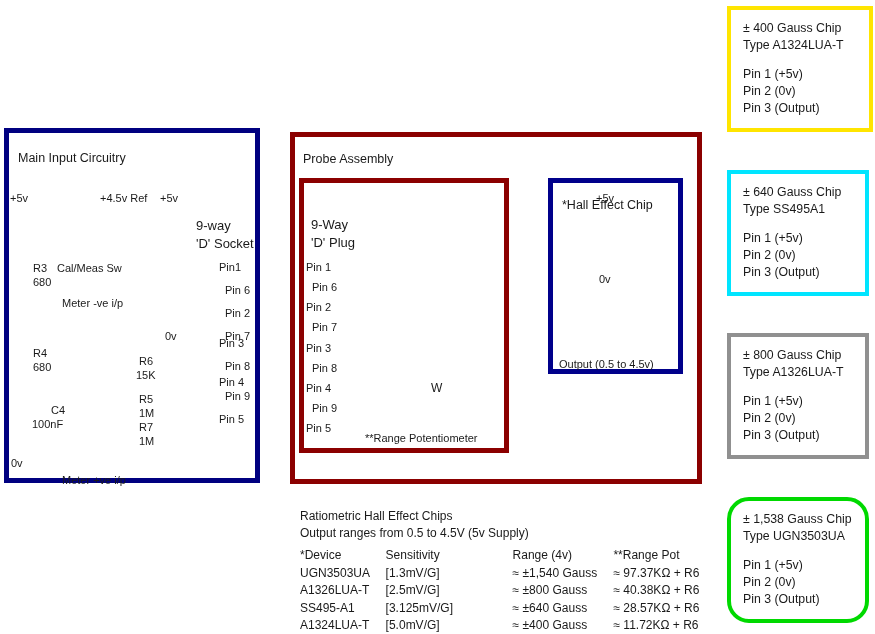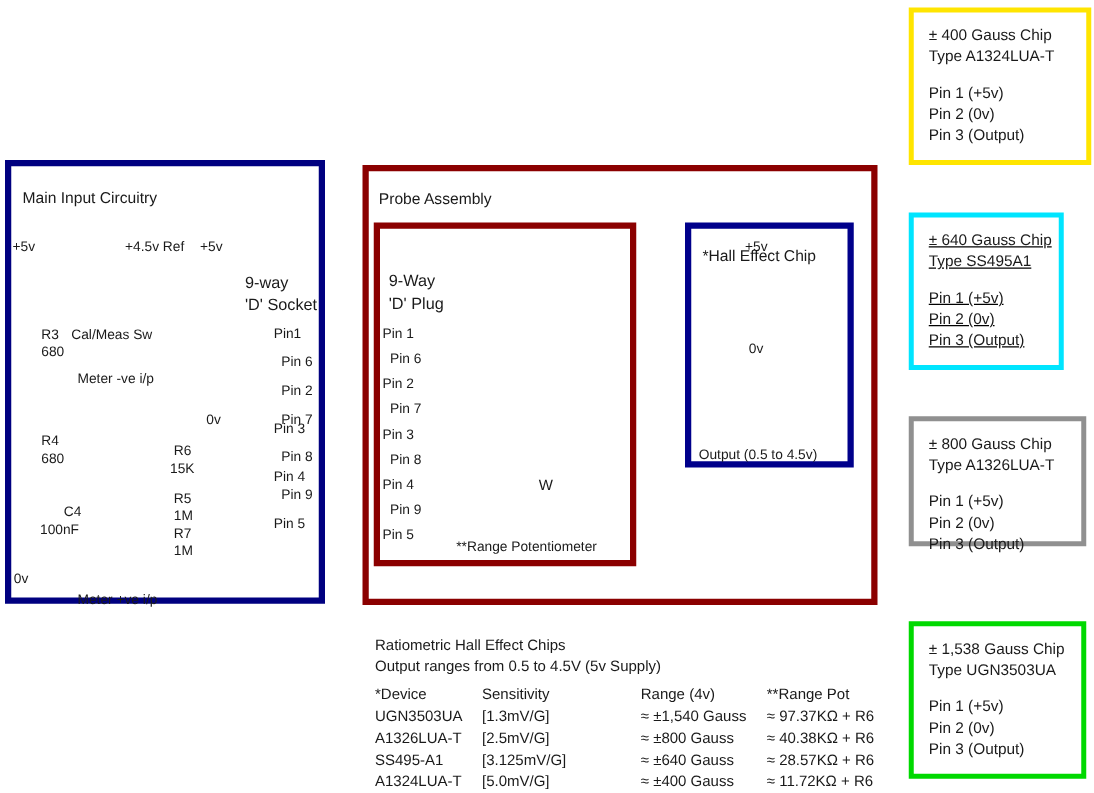--- a/index.html
+++ b/index.html
@@ -61,22 +61,22 @@
     padding: 10px 0 0 12px;
   }
   .chipbox .line {
     font-size: 12.3px;
     color: #1a1a1a;
     line-height: 17px;
     white-space: nowrap;
   }
   .chipbox .gap { height: 12px; }
   #chip-400 { left: 727px; top: 6px;   width: 146px; height: 126px; border-color: #ffe500; }
-  #chip-640 { left: 727px; top: 170px; width: 124px; height: 126px; border-color: #00e5ff; text-decoration: underline; }
-  #chip-800 { left: 727px; top: 333px; width: 142px; height: 104px; border-color: #909090; }
+  #chip-640 { left: 727px; top: 170px; width: 142px; height: 126px; border-color: #00e5ff; }
+  #chip-800 { left: 727px; top: 333px; width: 142px; height: 126px; border-color: #909090; }
   #chip-1538{ left: 727px; top: 497px; width: 142px; height: 126px; border-color: #00d900; }
 
   svg.wires {
     position: absolute;
     left: 0; top: 0;
     width: 875px; height: 634px;
     pointer-events: none;
   }
   .lbl {
     position: absolute;
@@ -398,21 +398,21 @@
 
   <div class="chipbox" id="chip-800" style="border-color: rgb(144, 144, 144);">
     <div class="line">± 800 Gauss Chip</div>
     <div class="line">Type A1326LUA-T</div>
     <div class="gap"></div>
     <div class="line">Pin 1 (+5v)</div>
     <div class="line">Pin 2 (0v)</div>
     <div class="line">Pin 3 (Output)</div>
   </div>
 
-  <div class="chipbox" id="chip-1538" style="border-color: rgb(0, 217, 0);">
+  <div class="chipbox" id="chip-1538" style="border-color: rgb(0, 217, 0); border-radius: 22px;">
     <div class="line">± 1,538 Gauss Chip</div>
     <div class="line">Type UGN3503UA</div>
     <div class="gap"></div>
     <div class="line">Pin 1 (+5v)</div>
     <div class="line">Pin 2 (0v)</div>
     <div class="line">Pin 3 (Output)</div>
   </div>
 
   <div id="spec-table">
     <div class="hdr-line">Ratiometric Hall Effect Chips</div>

